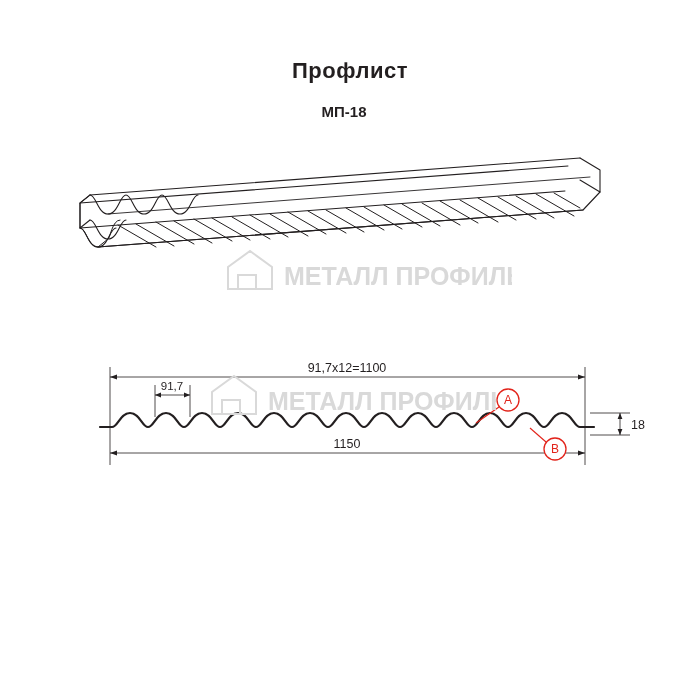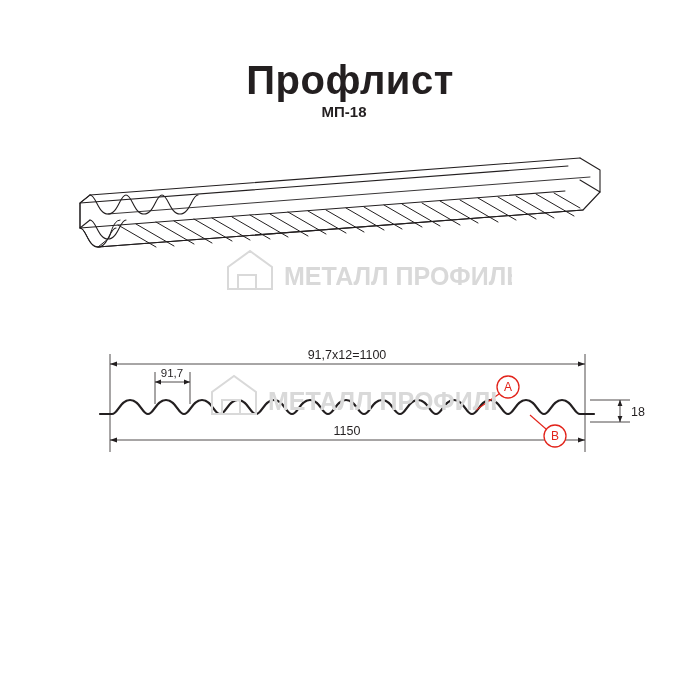--- a/index.html
+++ b/index.html
@@ -19,21 +19,21 @@
     position: relative;
     width: 700px;
     height: 700px;
   }
   .title {
     position: absolute;
     top: 58px;
     left: 0;
     width: 700px;
     text-align: center;
-    font-size: 40px;
+    font-size: 22px;
     font-weight: bold;
     letter-spacing: 0.5px;
     color: #231f20;
   }
   .subtitle {
     position: absolute;
     top: 103px;
     left: 0;
     width: 688px;
     text-align: center;
@@ -54,21 +54,21 @@
   }
   .iso-wrap {
     position: absolute;
     top: 140px;
     left: 60px;
     width: 580px;
     height: 150px;
   }
   .dims-wrap {
     position: absolute;
-    top: 342px;
+    top: 355px;
     left: 60px;
     width: 600px;
     height: 130px;
   }
   .wm {
     position: absolute;
     pointer-events: none;
     opacity: 1;
   }
   .wm1 { top: 245px; left: 222px; }

